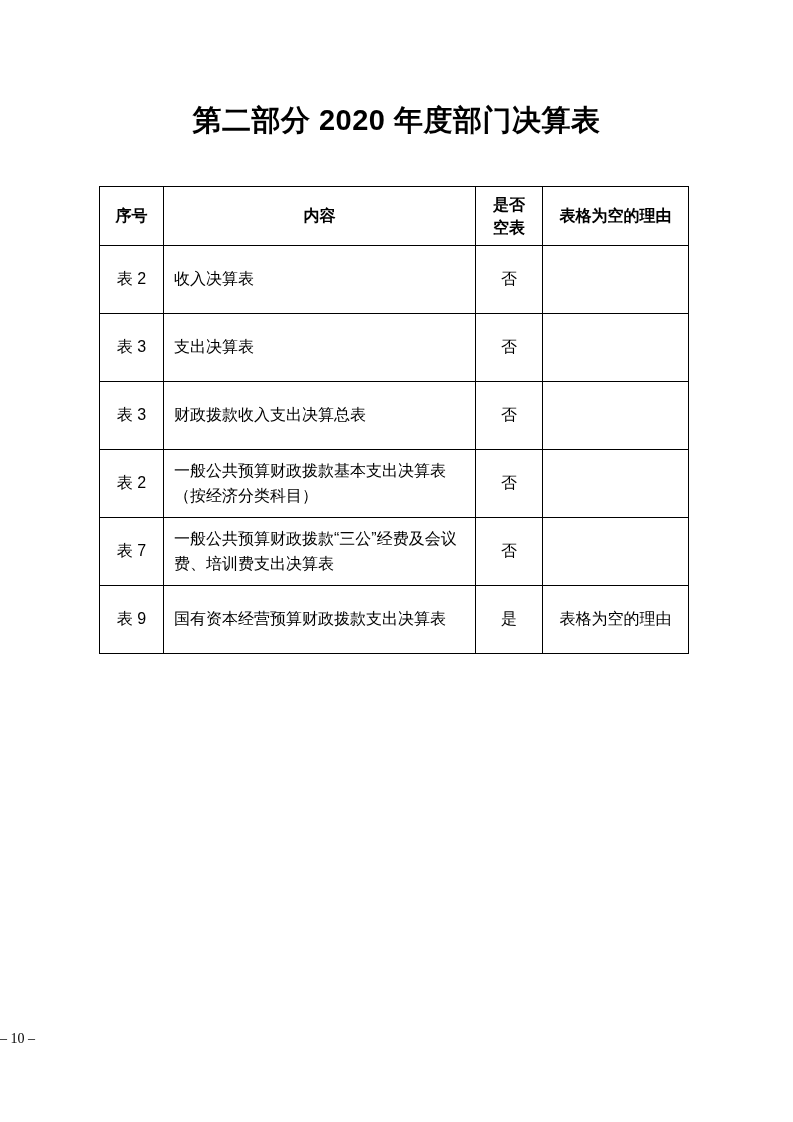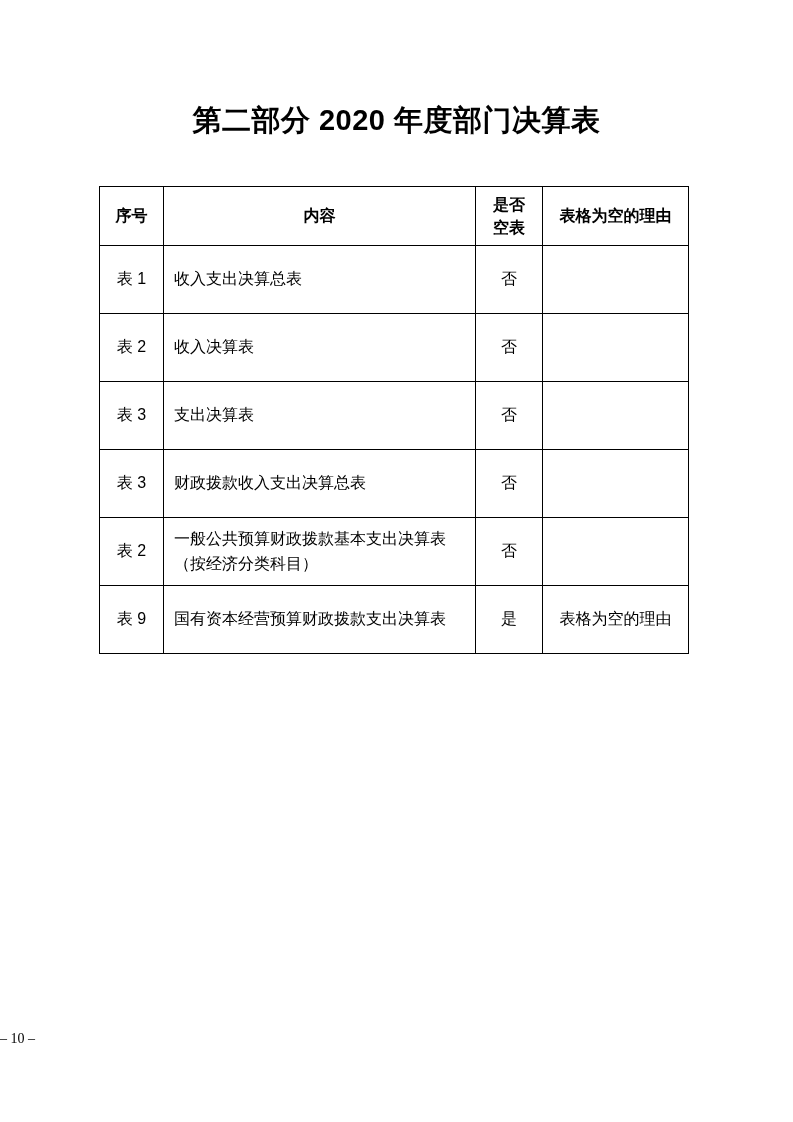--- a/index.html
+++ b/index.html
@@ -85,26 +85,20 @@
       <tr>
         <th>序号</th>
         <th>内容</th>
         <th>是否
 空表</th>
         <th>表格为空的理由</th>
       </tr>
     </thead>
     <tbody>
       <tr>
-        <td class="cell-no">表 1</td>
-        <td class="cell-content">收入支出决算总表</td>
-        <td class="cell-empty">否</td>
-        <td class="cell-reason"></td>
-      </tr>
-      <tr>
         <td class="cell-no">表 2</td>
         <td class="cell-content">收入决算表</td>
         <td class="cell-empty">否</td>
         <td class="cell-reason"></td>
       </tr>
       <tr>
         <td class="cell-no">表 3</td>
         <td class="cell-content">支出决算表</td>
         <td class="cell-empty">否</td>
         <td class="cell-reason"></td>
@@ -116,20 +110,27 @@
         <td class="cell-reason"></td>
       </tr>
       <tr>
         <td class="cell-no">表 2</td>
         <td class="cell-content">一般公共预算财政拨款基本支出决算表
 （按经济分类科目）</td>
         <td class="cell-empty">否</td>
         <td class="cell-reason"></td>
       </tr>
       <tr>
+        <td class="cell-no">表 7</td>
+        <td class="cell-content">一般公共预算财政拨款“三公”经费及会议
+费、培训费支出决算表</td>
+        <td class="cell-empty">否</td>
+        <td class="cell-reason"></td>
+      </tr>
+      <tr>
         <td class="cell-no">表 9</td>
         <td class="cell-content">国有资本经营预算财政拨款支出决算表</td>
         <td class="cell-empty">是</td>
         <td class="cell-reason">表格为空的理由</td>
       </tr>
     </tbody>
   </table>
 
   <div class="page-number">– 10 –</div>
 

